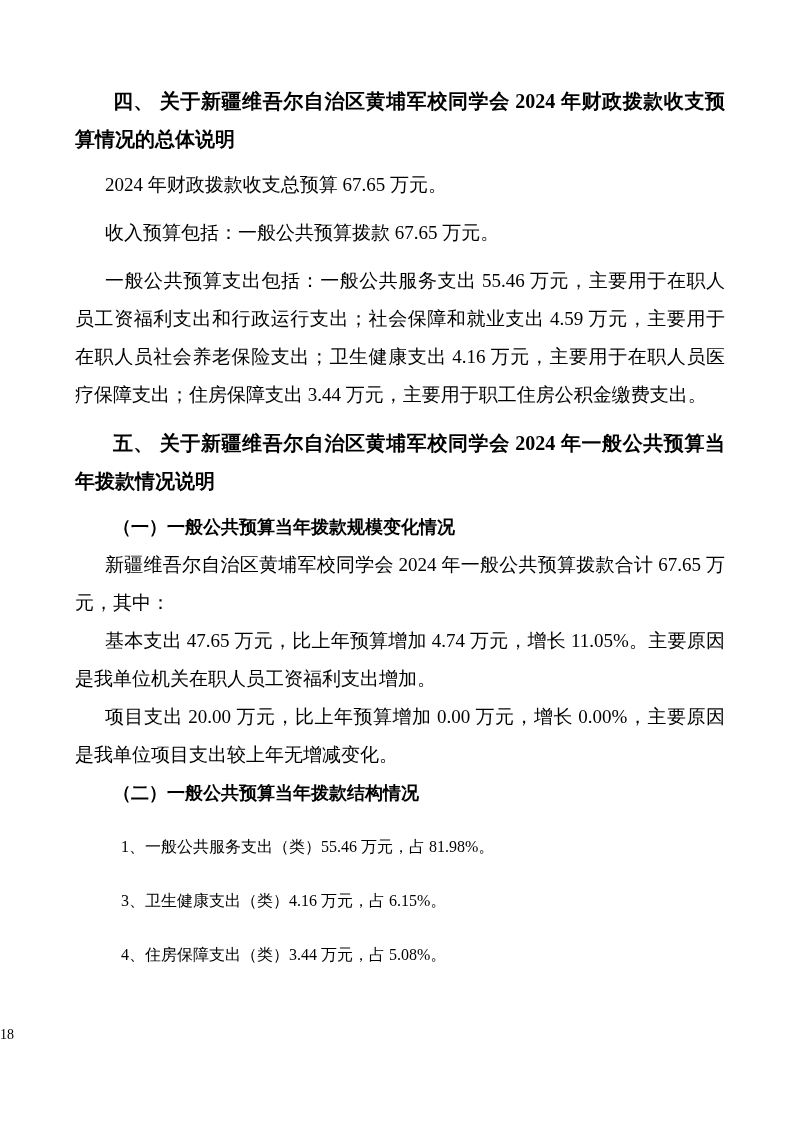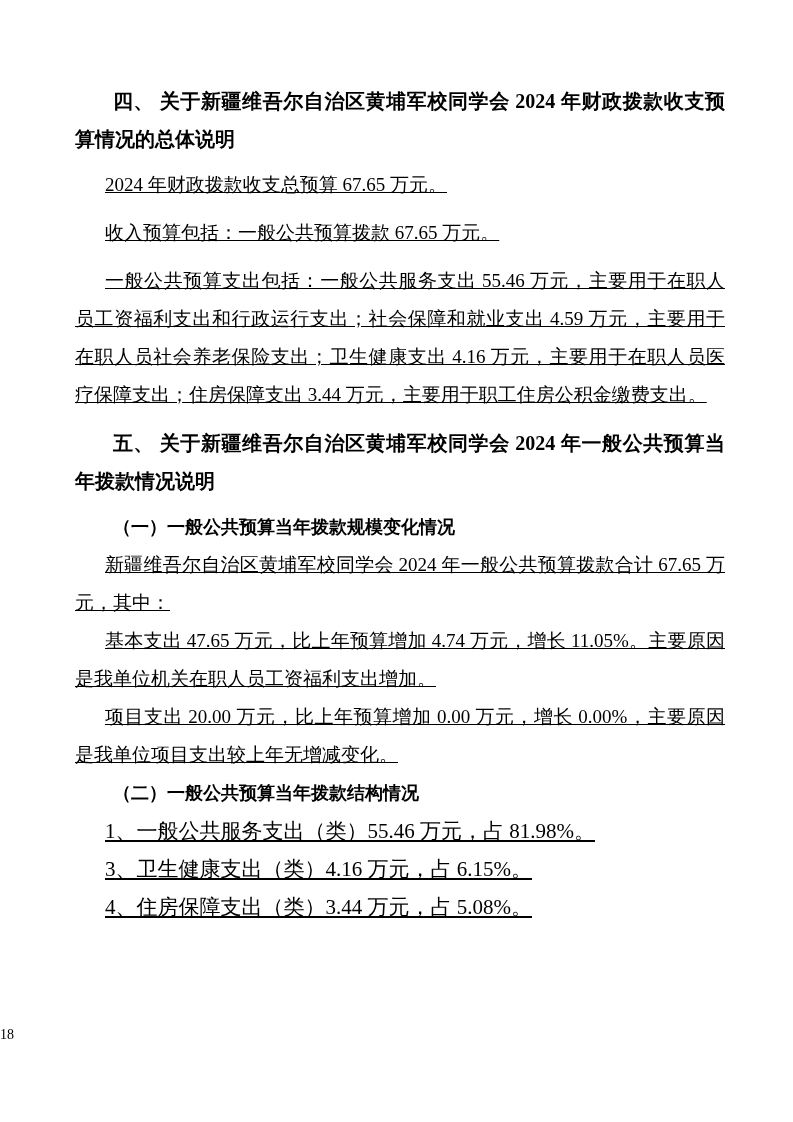--- a/index.html
+++ b/index.html
@@ -26,38 +26,36 @@
     margin: 0 0 8px 0;
     text-indent: 38px;
     text-align: justify;
   }
   .para {
     font-size: 19px;
     line-height: 38px;
     margin: 0;
     text-indent: 30px;
     text-align: justify;
-    text-decoration: underline;
   }
   .sec-4 .para {
     margin-bottom: 10px;
   }
   .subheading {
     font-size: 18px;
     font-weight: bold;
     line-height: 38px;
     margin: 0;
     text-indent: 38px;
   }
   .list-item {
-    font-size: 21px;
+    font-size: 16px;
     line-height: 38px;
-    margin: 0;
+    margin: 16px;
     text-indent: 30px;
-    text-decoration: underline;
   }
   .page-number {
     position: absolute;
     top: 1026px;
     left: 0;
     right: 0;
     font-size: 14px;
     line-height: 18px;
     font-family: "Liberation Serif", "DejaVu Serif", serif;
   }

